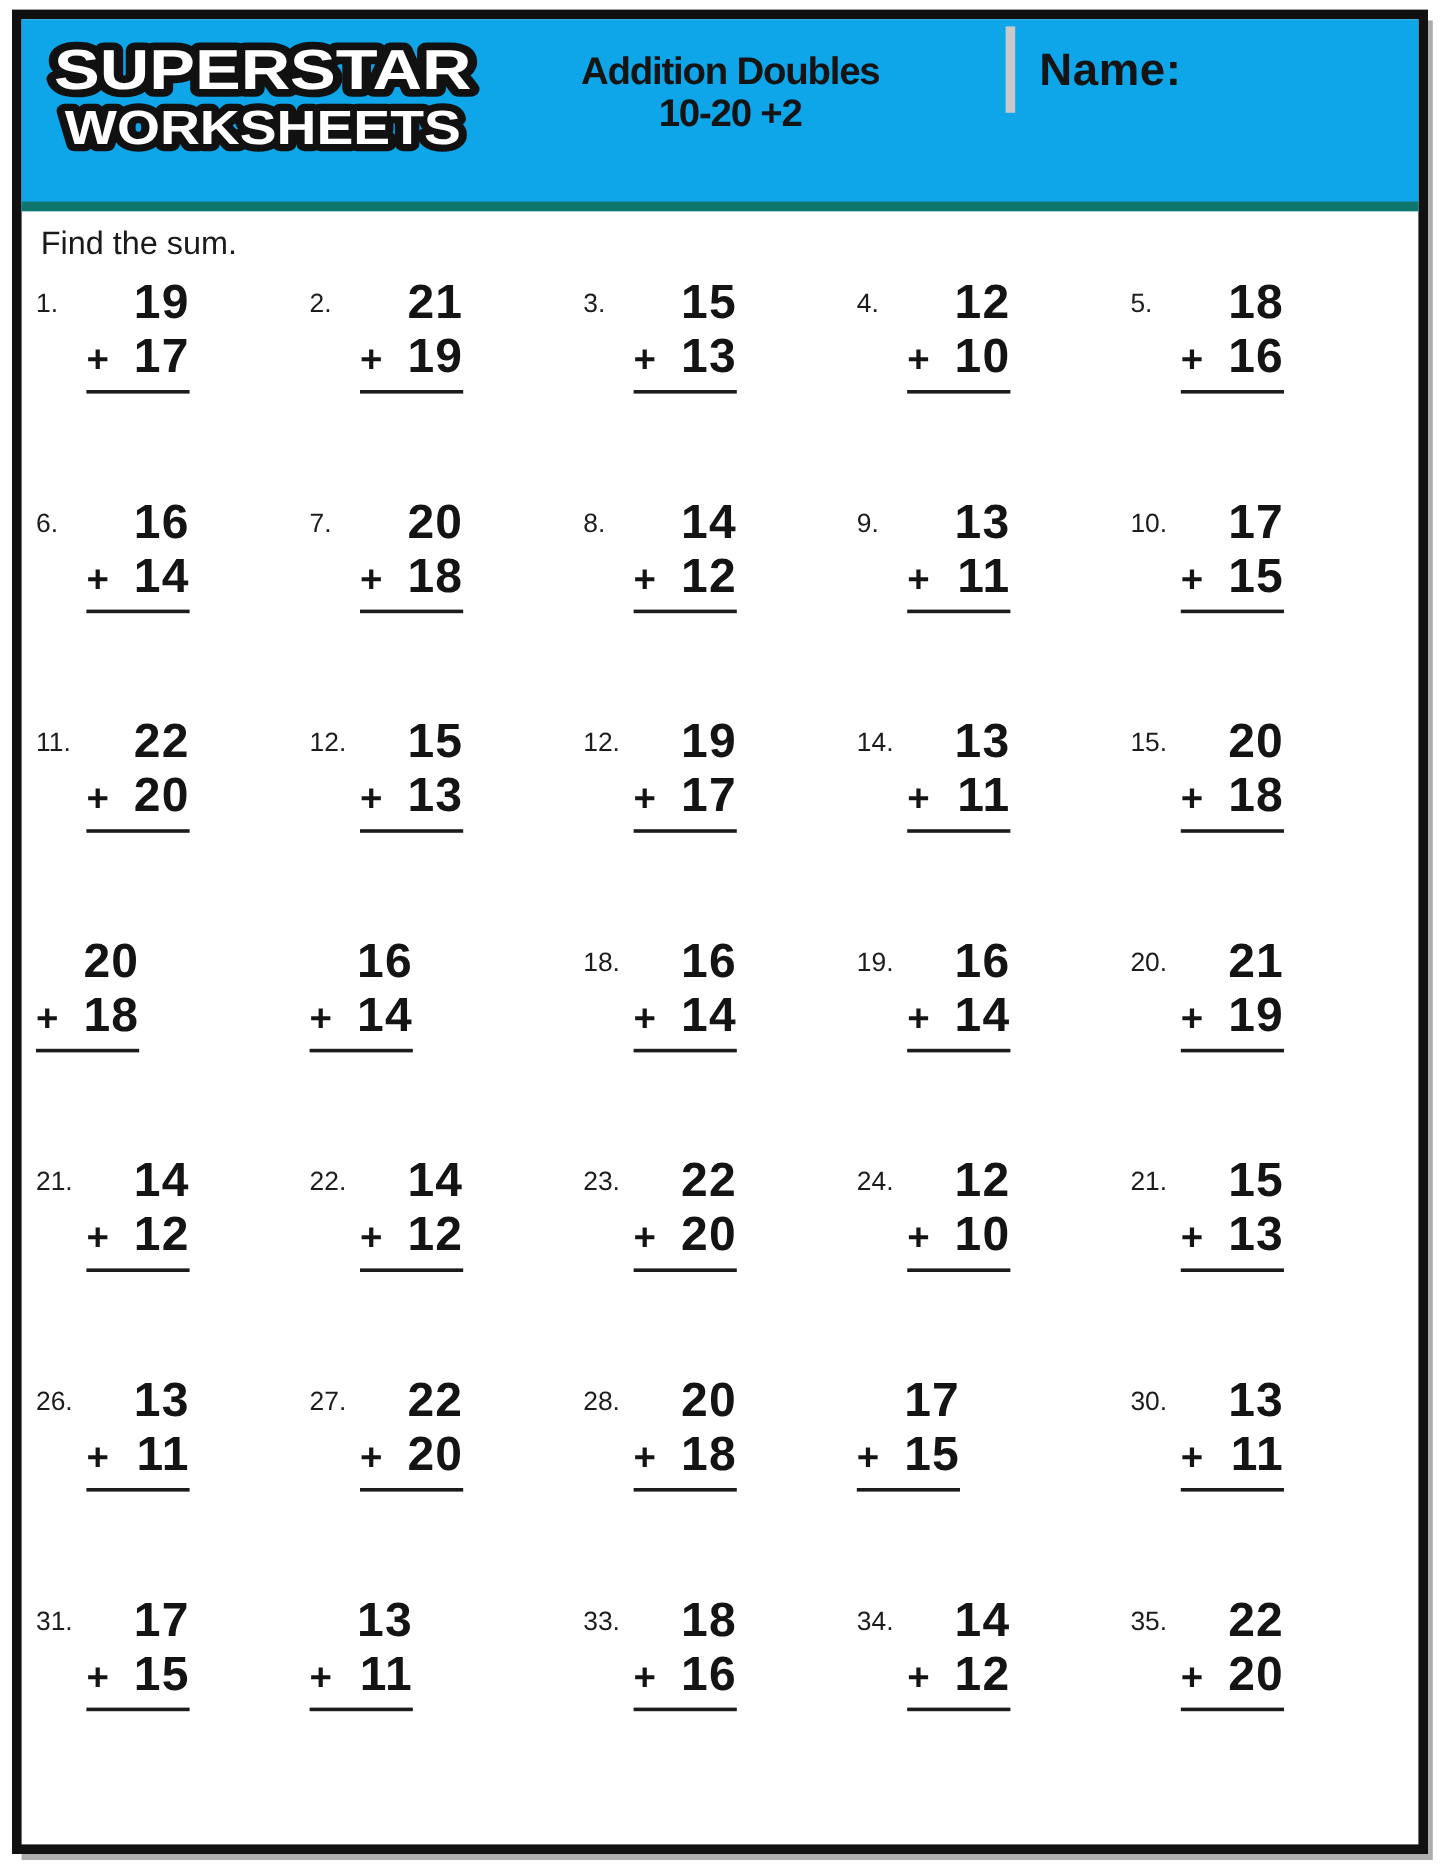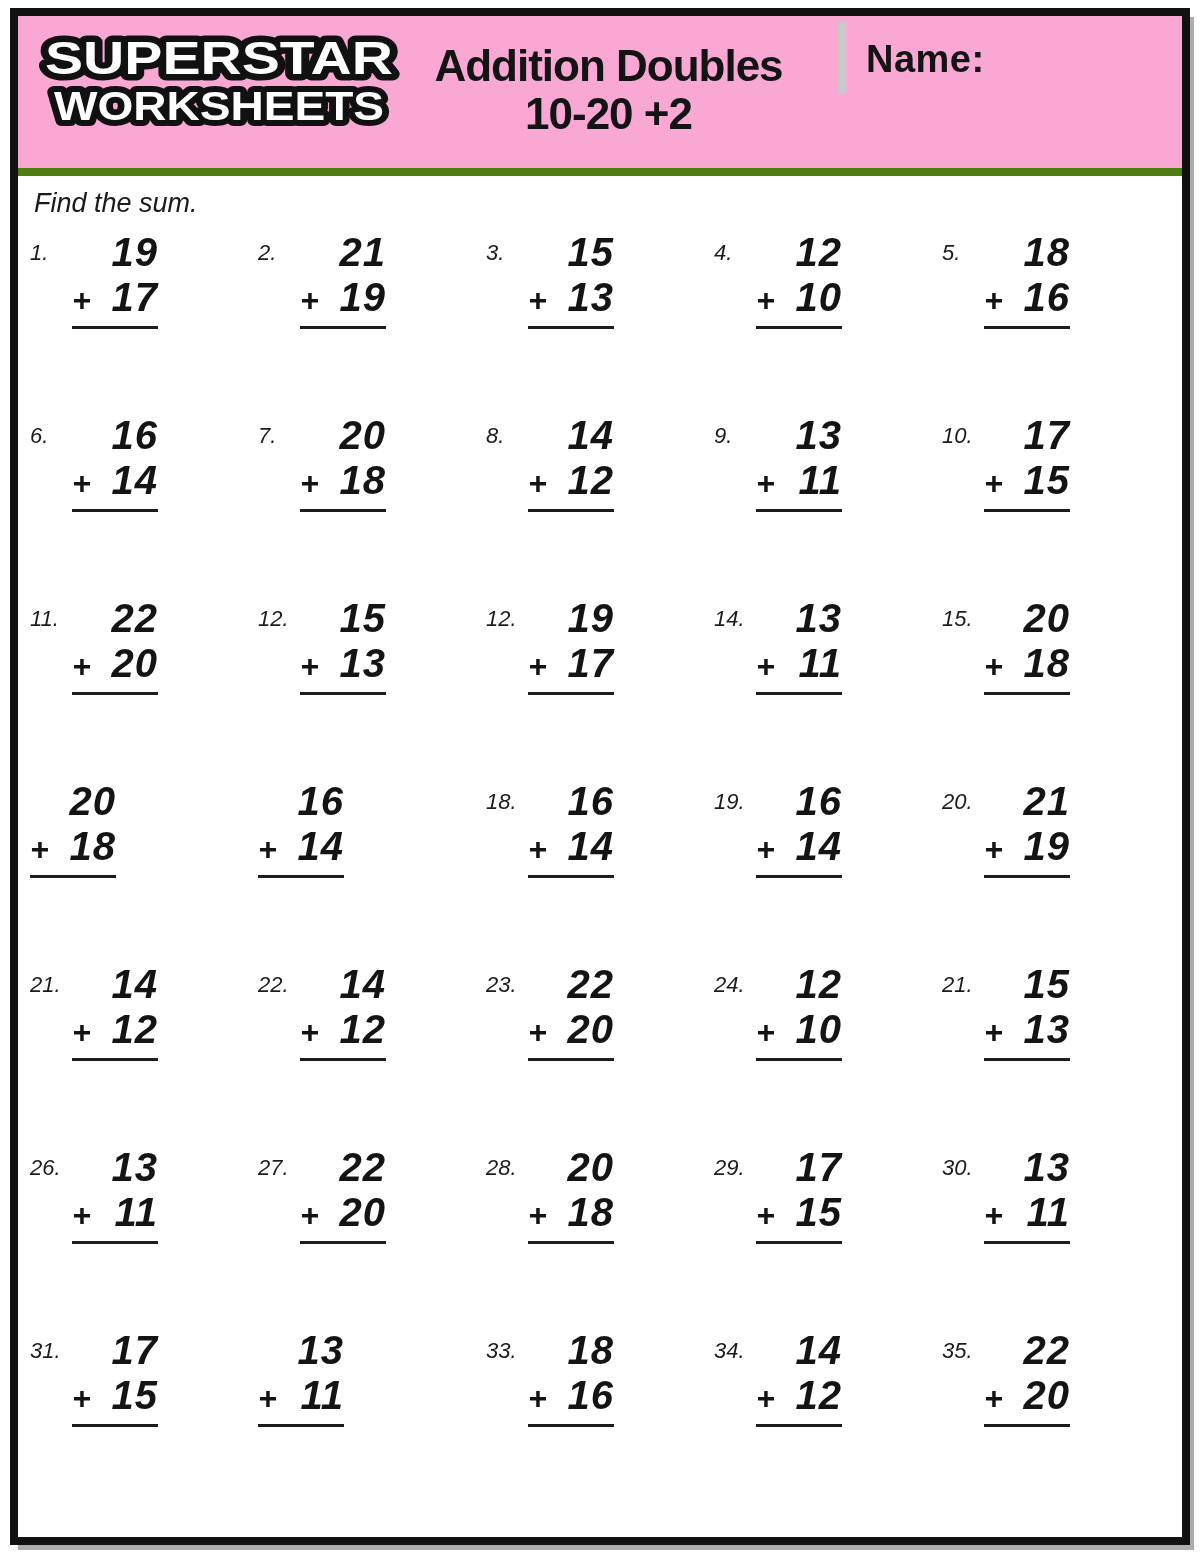--- a/index.html
+++ b/index.html
@@ -20,36 +20,36 @@
     top: 8px; left: 10px; right: 10px; bottom: 8px;
     border: 8px solid #111111;
     background: #ffffff;
     box-shadow: 6px 7px 0 -2px #adadad;
   }
 
   
   .header {
     position: relative;
     height: 160px;
-    border-bottom: 8px solid #4d7c0f;
-    background: #f9a8d4;
+    border-bottom: 8px solid #0f766e;
+    background: #0ea5e9;
   }
 
   .logo-svg {
     position: absolute;
     left: 12px; top: 14px;
   }
 
   .title-block {
     position: absolute;
     left: 393px; top: 26px;
     width: 395px;
     text-align: center;
     font-weight: 800;
-    font-size: 44px;
+    font-size: 32px;
     line-height: 1.08;
     letter-spacing: -1px;
     color: #141414;
     white-space: nowrap;
   }
 
   .name-divider {
     position: absolute;
     left: 820px; top: 6px;
     width: 8px; height: 72px;
@@ -67,21 +67,20 @@
 
   .name-blank {
     position: absolute;
     left: 940px; top: 22px; right: 12px; height: 44px;
   }
 
   
   .body {
     position: relative;
     height: calc(100% - 168px);
-    font-style: italic;
   }
 
   .instructions {
     position: absolute;
     left: 16px; top: 12px;
     font-size: 27px;
     font-weight: 400;
     color: #1a1a1a;
   }
 
@@ -470,21 +469,20 @@
     <div class="pbody">
       <div class="top-addend">20</div>
       <div class="bottom-row">
         <span class="plus">+</span>
         <span class="bottom-addend">18</span>
       </div>
       <div class="answer-line"></div>
     </div>
   </div>
           <div class="problem">
-    <div class="pnum">29.</div>
     <div class="pbody">
       <div class="top-addend">17</div>
       <div class="bottom-row">
         <span class="plus">+</span>
         <span class="bottom-addend">15</span>
       </div>
       <div class="answer-line"></div>
     </div>
   </div>
           <div class="problem">

